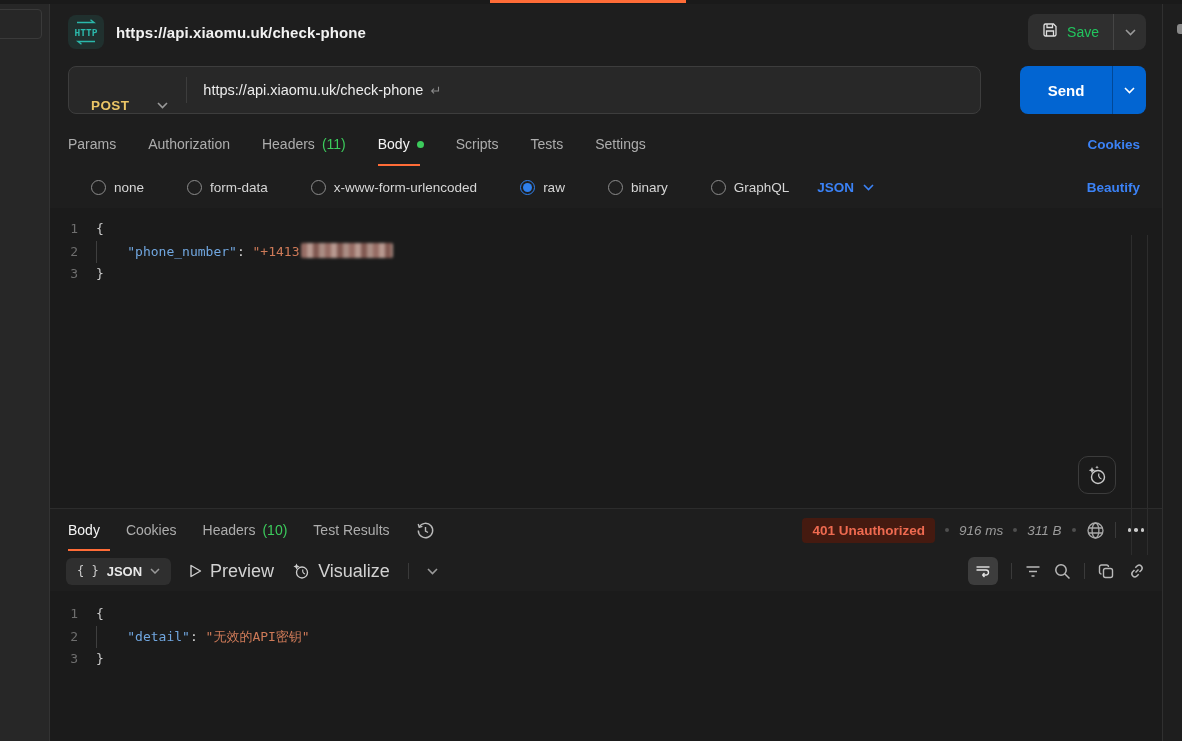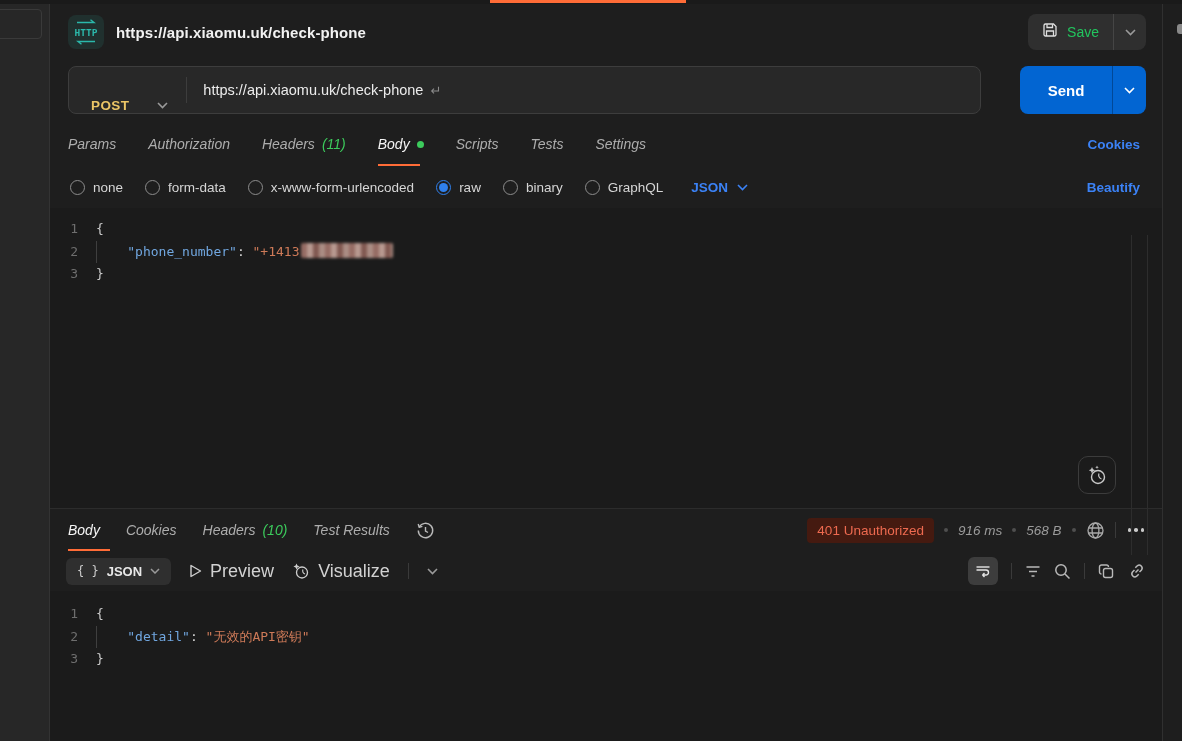--- a/index.html
+++ b/index.html
@@ -40,30 +40,30 @@
   .method-label { color:#EBC566; font-weight:700; font-size:13.5px; letter-spacing:.4px; }
   .url-sep { width:1px; height:26px; background:#3D3D3D; }
   .url-text { padding-left:16px; font-size:14.5px; color:#ECECEC; white-space:nowrap; overflow:hidden; }
   .return-glyph { color:#8A8A8A; margin-left:7px; font-size:13px; }
   .send-btn { display:flex; align-items:stretch; background:#0265D2; border-radius:8px; height:48px; width:126px; overflow:hidden; flex:none;margin-left:27px; }
   .send-main { flex:1; display:flex; align-items:center; justify-content:center; font-size:15px; font-weight:700; color:#FFF; cursor:pointer; }
   .send-caret { width:34px; display:flex; align-items:center; justify-content:center; border-left:1px solid rgba(0,0,0,.28); cursor:pointer; }
 
   
   .tabs-row { display:flex; align-items:center; gap:32px; padding:0 22px 0 18px; height:44px; flex:none; font-size:14px; color:#ADADAD; }
-  .tab { position:relative; height:44px; display:flex; align-items:center; gap:7px; cursor:pointer; white-space:nowrap;font-style:italic; }
+  .tab { position:relative; height:44px; display:flex; align-items:center; gap:7px; cursor:pointer; white-space:nowrap; }
   .tab.active { color:#F5F5F5; }
   .tab.active::after { content:""; position:absolute; left:0; bottom:0; height:2px; width:42px; background:#FF6C37; }
   .tab-count { color:#3CCB5C; }
   .green-dot { width:7px; height:7px; border-radius:50%; background:#3CCB5C; }
   .link-blue { margin-left:auto; color:#3B82F6; font-weight:700; font-size:13.5px; cursor:pointer; }
 
   
   .bodytype-row { display:flex; align-items:center; gap:22px; padding:0 22px 0 20px; height:42px; flex:none; font-size:13.5px; color:#D6D6D6; }
-  .radio-opt { display:flex; align-items:flex-end; gap:8px; cursor:pointer; }
+  .radio-opt { display:flex; align-items:flex-end; gap:8px; cursor:pointer;margin-left:21px; }
   .radio { width:15px; height:15px; border:1.5px solid #8C8C8C; border-radius:50%; flex:none; position:relative; }
   .radio.sel { border-color:#2F80ED; }
   .radio.sel::after { content:""; position:absolute; inset:2px; border-radius:50%; background:#2F80ED; }
   .fmt-select { display:flex; align-items:center; gap:9px; color:#3B82F6; font-weight:700; cursor:pointer; margin-left:6px; }
 
   
   .editor { background:#1B1B1B; font-family:"DejaVu Sans Mono", monospace; font-size:13px; line-height:22.5px; position:relative; }
   .req-editor { flex:1; padding-top:10px; }
   .code-line { display:flex; }
   .ln { width:46px; text-align:right; padding-right:18px; color:#6E6E6E; flex:none; }
@@ -76,21 +76,21 @@
   .json-str { color:#CE7A58; }
   .redacted { display:inline-block; width:92px; height:15px; margin-left:2px; vertical-align:-2px; border-radius:2px; opacity:.9;
     background:repeating-linear-gradient(90deg,#A4766D 0 6px,#C9A89E 6px 12px,#8D6058 12px 18px,#BB9A90 18px 24px); filter:blur(1.6px); }
   .postbot-btn { position:absolute; right:46px; bottom:14px; width:38px; height:38px; border:1px solid #3C3C3C; border-radius:10px;
     display:flex; align-items:center; justify-content:center; cursor:pointer; background:transparent; }
 
   
   .response { flex:none; border-top:1px solid #2C2C2C; display:flex; flex-direction:column; }
   .res-header { height:42px; display:flex; align-items:center; gap:26px; padding:0 16px 0 18px; font-size:14px; color:#ADADAD; flex:none; }
   .res-right { margin-left:auto; display:flex; align-items:center; gap:10px; }
-  .status-badge { background:#451A10; color:#EE6A50; font-size:13.5px; font-weight:400; padding:5px 10px; border-radius:4px; white-space:nowrap; }
+  .status-badge { background:#451A10; color:#EE6A50; font-size:13.5px; font-weight:700; padding:5px 10px; border-radius:4px; white-space:nowrap; }
   .meta-dot { width:4px; height:4px; border-radius:50%; background:#4F4F4F; }
   .meta-text { color:#9B9B9B; font-size:13.5px; white-space:nowrap;font-style:italic; }
   .vdiv { width:1px; height:16px; background:#3A3A3A; }
   .icon-btn { display:flex; align-items:center; justify-content:center; cursor:pointer; }
   .ellipsis { display:flex; gap:3px; cursor:pointer; padding:0 2px; }
   .ellipsis i { width:3.5px; height:3.5px; border-radius:50%; background:#C9C9C9; }
 
   .res-toolbar { height:40px; display:flex; align-items:center; gap:18px; padding:0 16px; flex:none; }
   .json-pill { display:flex; align-items:center; gap:8px; background:#2F2F2F; border-radius:6px; padding:6px 11px; cursor:pointer; }
   .pill-braces { font-family:"DejaVu Sans Mono", monospace; font-size:12px; color:#CFCFCF; }
@@ -269,21 +269,21 @@
             <path d="M3.2 6 A7.2 7.2 0 1 1 2.3 9.5"></path>
             <path d="M2.2 3 L3.2 6.2 L6.4 5.4" stroke-linejoin="round"></path>
             <path d="M9.5 6 V10 L12 11.5"></path>
           </svg>
         </div>
         <div class="res-right">
           <span class="status-badge">401 Unauthorized</span>
           <span class="meta-dot"></span>
           <span class="meta-text">916 ms</span>
           <span class="meta-dot"></span>
-          <span class="meta-text">568 B</span>
+          <span class="meta-text">311 B</span>
           <span class="meta-dot"></span>
           <span class="icon-btn">
             <svg width="19" height="19" viewBox="0 0 19 19" fill="none" stroke="#A9A9A9" stroke-width="1.3">
               <circle cx="9.5" cy="9.5" r="7.5"></circle>
               <ellipse cx="9.5" cy="9.5" rx="3.4" ry="7.5"></ellipse>
               <path d="M2.3 7 H16.7 M2.3 12 H16.7"></path>
             </svg>
           </span>
           <span class="vdiv"></span>
           <span class="ellipsis">

